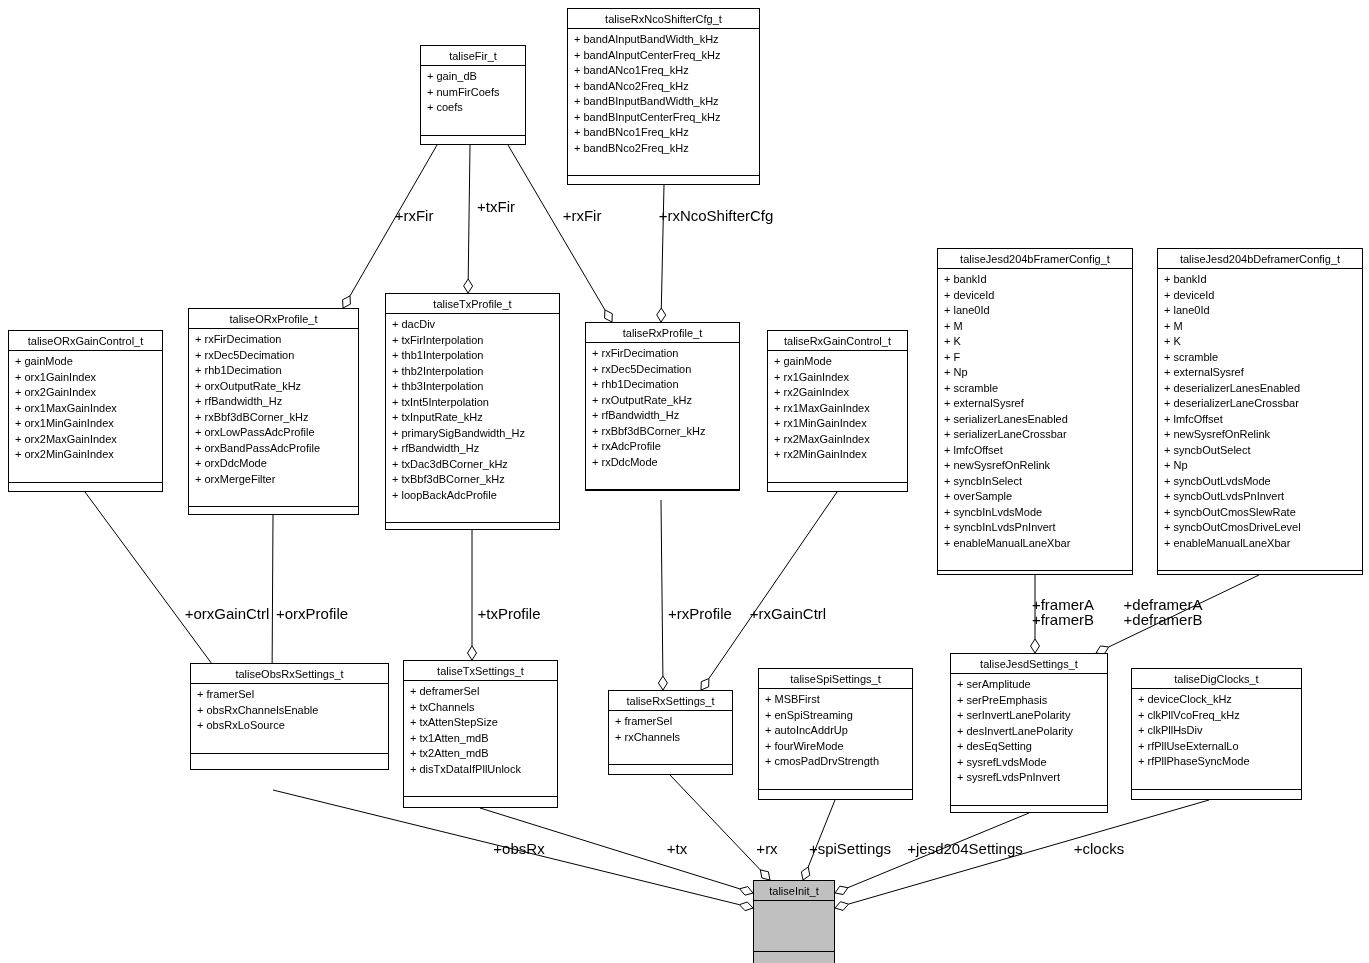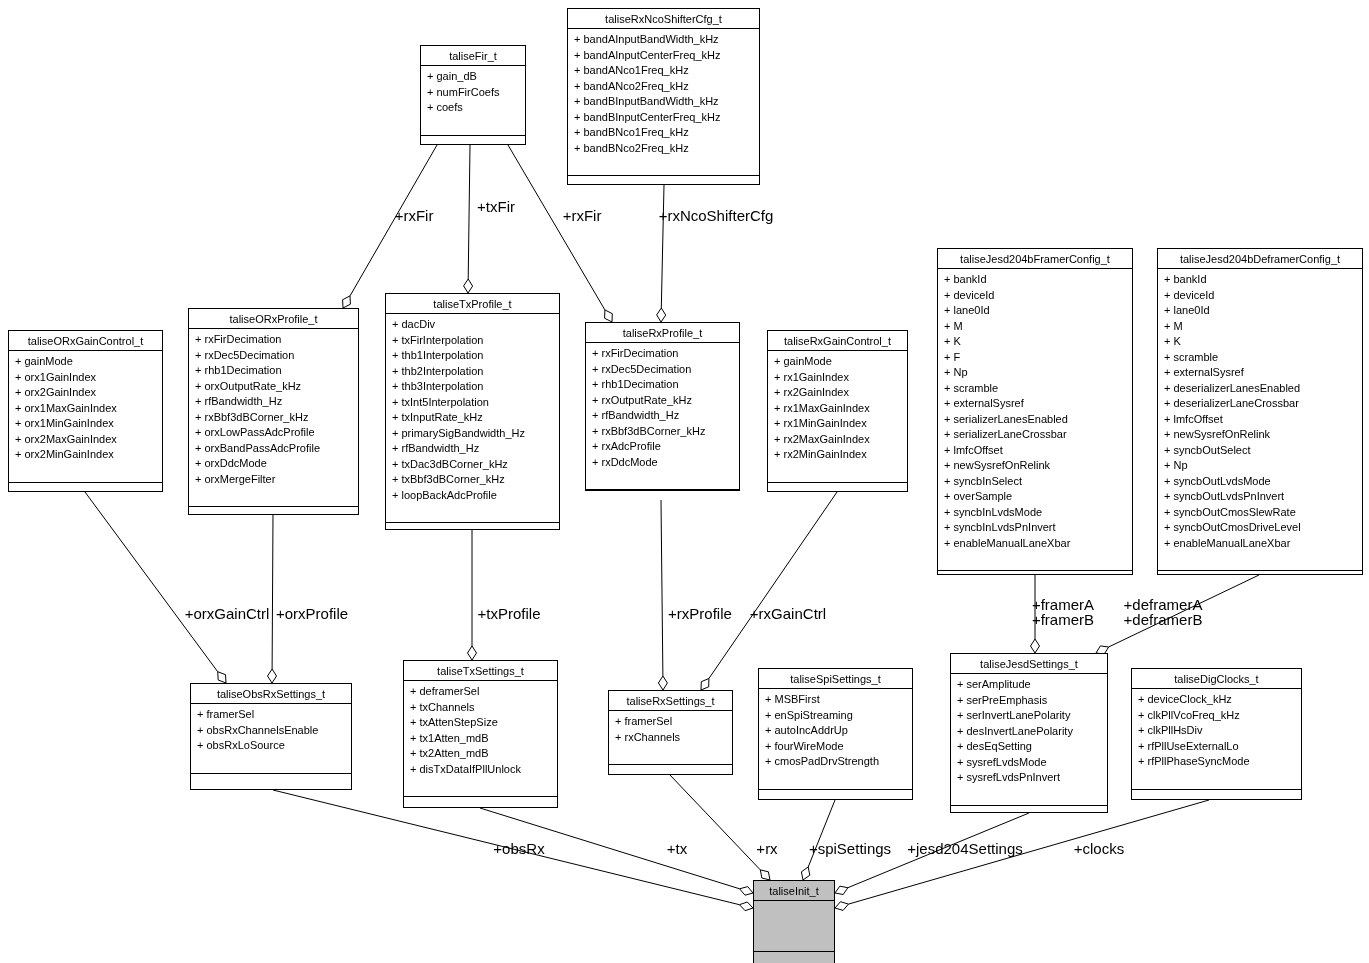--- a/index.html
+++ b/index.html
@@ -248,21 +248,21 @@
         <div class="field">+ Np</div>
         <div class="field">+ syncbOutLvdsMode</div>
         <div class="field">+ syncbOutLvdsPnInvert</div>
         <div class="field">+ syncbOutCmosSlewRate</div>
         <div class="field">+ syncbOutCmosDriveLevel</div>
         <div class="field">+ enableManualLaneXbar</div>
       </div>
     <div class="uml-spacer"></div>
   </div>
 
-  <div class="uml-class" style="left:190px;top:683px;width:162px;height:107px">
+  <div class="uml-class" style="left:190px;top:663px;width:199px;height:107px">
     <div class="uml-title">taliseObsRxSettings_t</div>
     <div class="uml-fields">
         <div class="field">+ framerSel</div>
         <div class="field">+ obsRxChannelsEnable</div>
         <div class="field">+ obsRxLoSource</div>
       </div>
     <div class="uml-spacer"></div>
   </div>
 
   <div class="uml-class" style="left:403px;top:660px;width:155px;height:148px">

